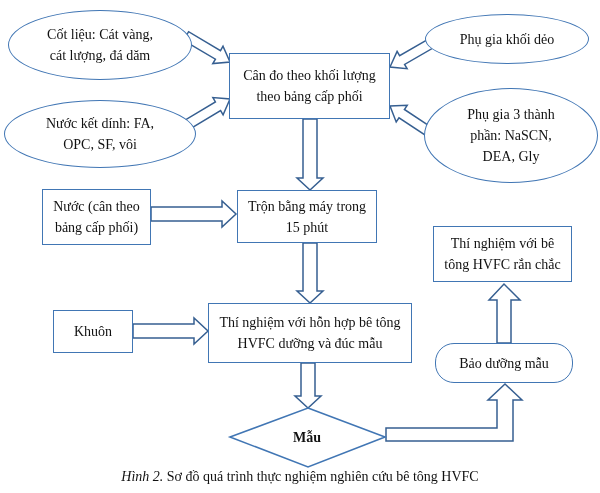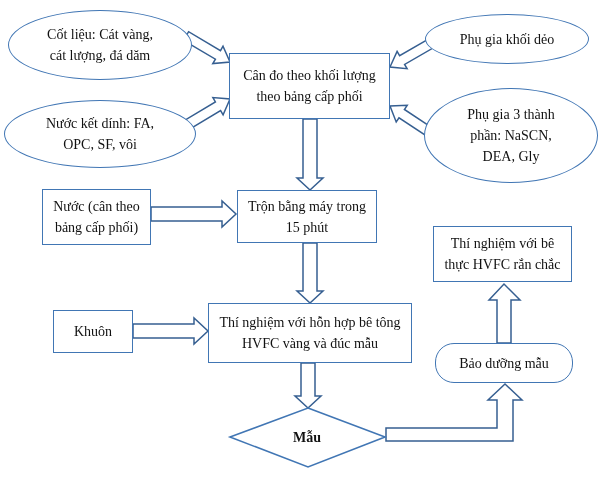--- a/index.html
+++ b/index.html
@@ -83,28 +83,31 @@
   </div>
   <div class="node" style="left:237px;top:190px;width:140px;height:53px;">
     <span>Trộn bằng máy trong
 15 phút</span>
   </div>
   <div class="node" style="left:53px;top:310px;width:80px;height:43px;">
     <span>Khuôn</span>
   </div>
   <div class="node" style="left:208px;top:303px;width:204px;height:60px;">
     <span>Thí nghiệm với hỗn hợp bê tông
-HVFC  vàng và đúc mẫu</span>
+HVFC  dưỡng và đúc mẫu</span>
   </div>
   <div class="node" style="left:433px;top:226px;width:139px;height:56px;">
     <span>Thí nghiệm với bê
-thực HVFC rắn chắc</span>
+tông HVFC rắn chắc</span>
   </div>
   <div class="node" style="left:435px;top:343px;width:138px;height:40px;border-radius:19px;">
     <span>Bảo dưỡng mẫu</span>
   </div>
 
   <div class="node plain" style="left:257px;top:423px;width:100px;height:28px;">
     <span>Mẫu</span>
   </div>
 
+  <div class="caption">
+    <span class="fig-label">Hình 2.</span><span> Sơ đồ quá trình thực nghiệm nghiên cứu bê tông HVFC</span>
+  </div>
 
 </div>
 
 </body></html>

